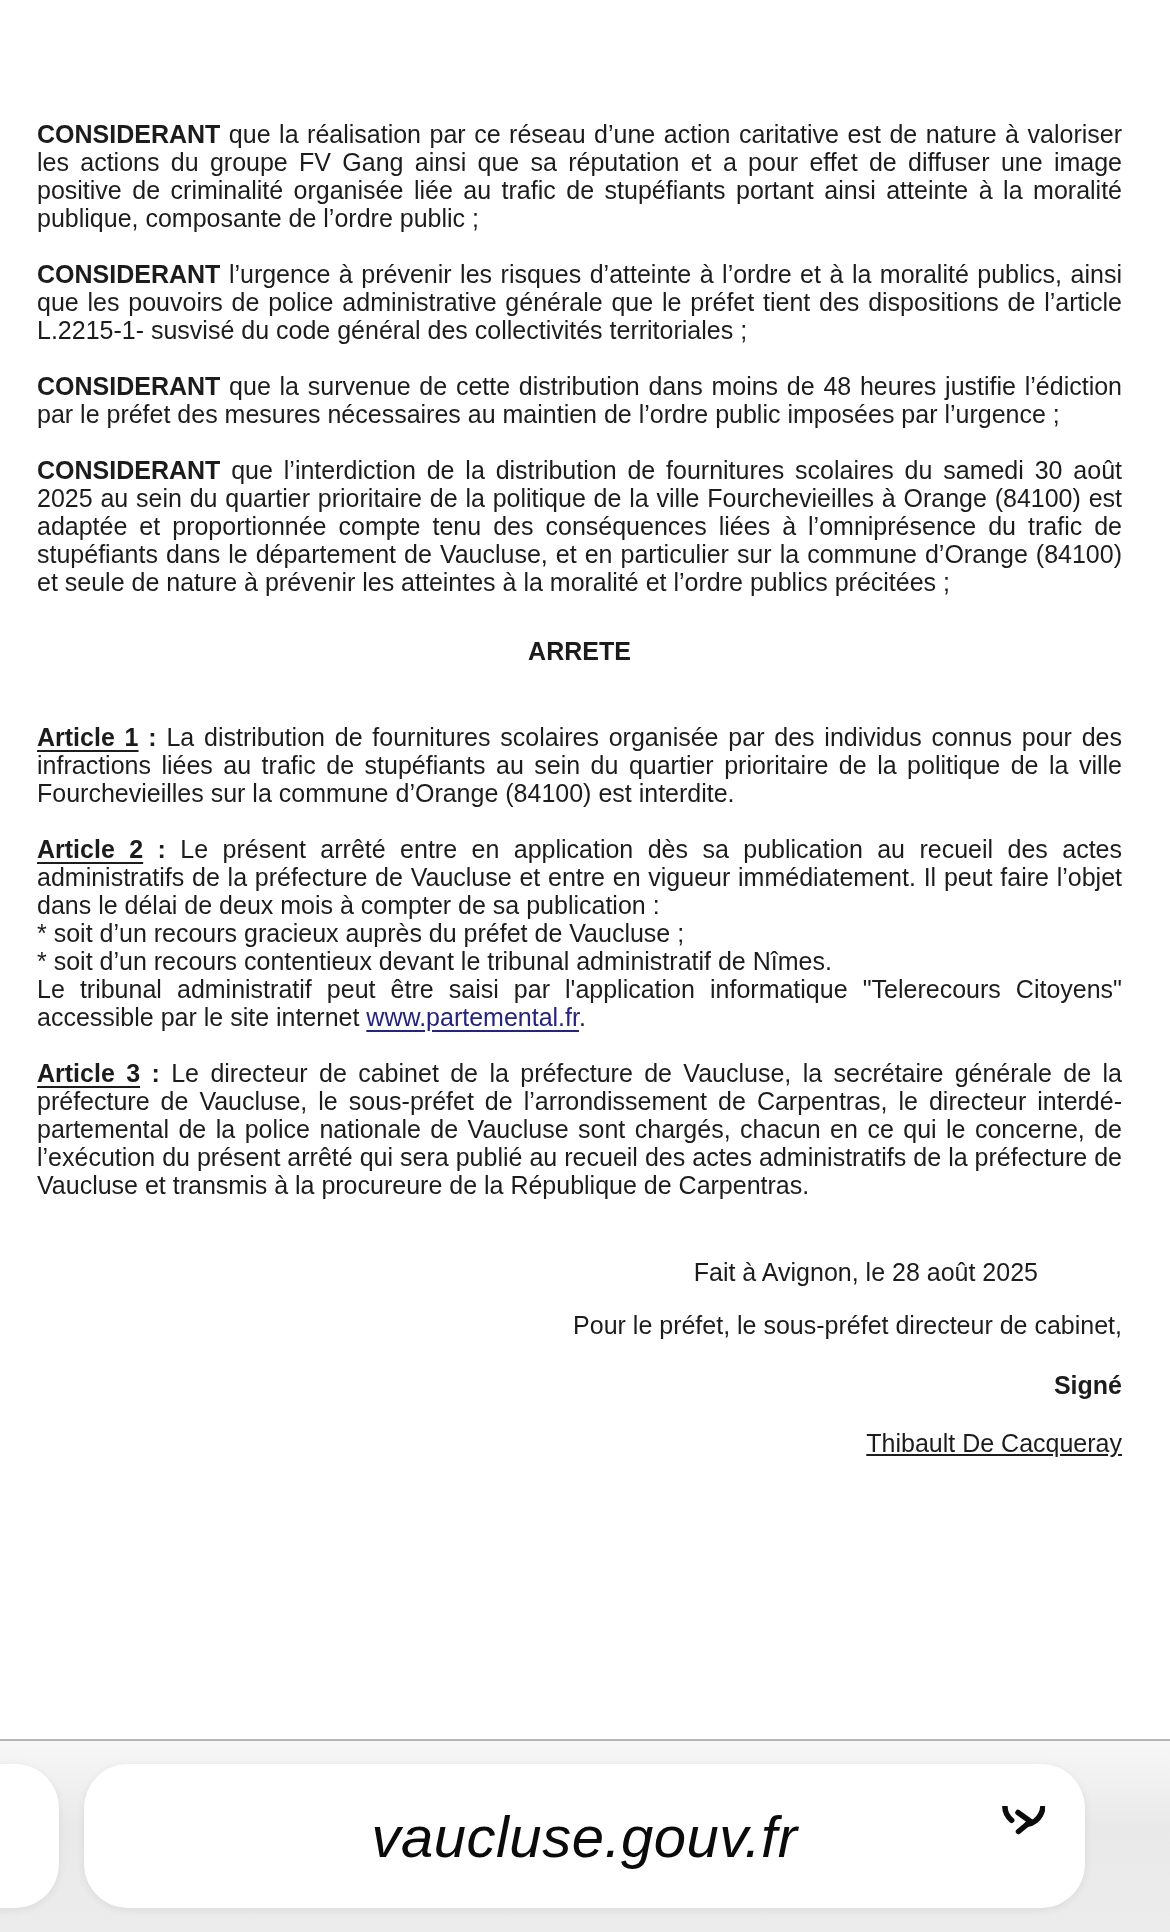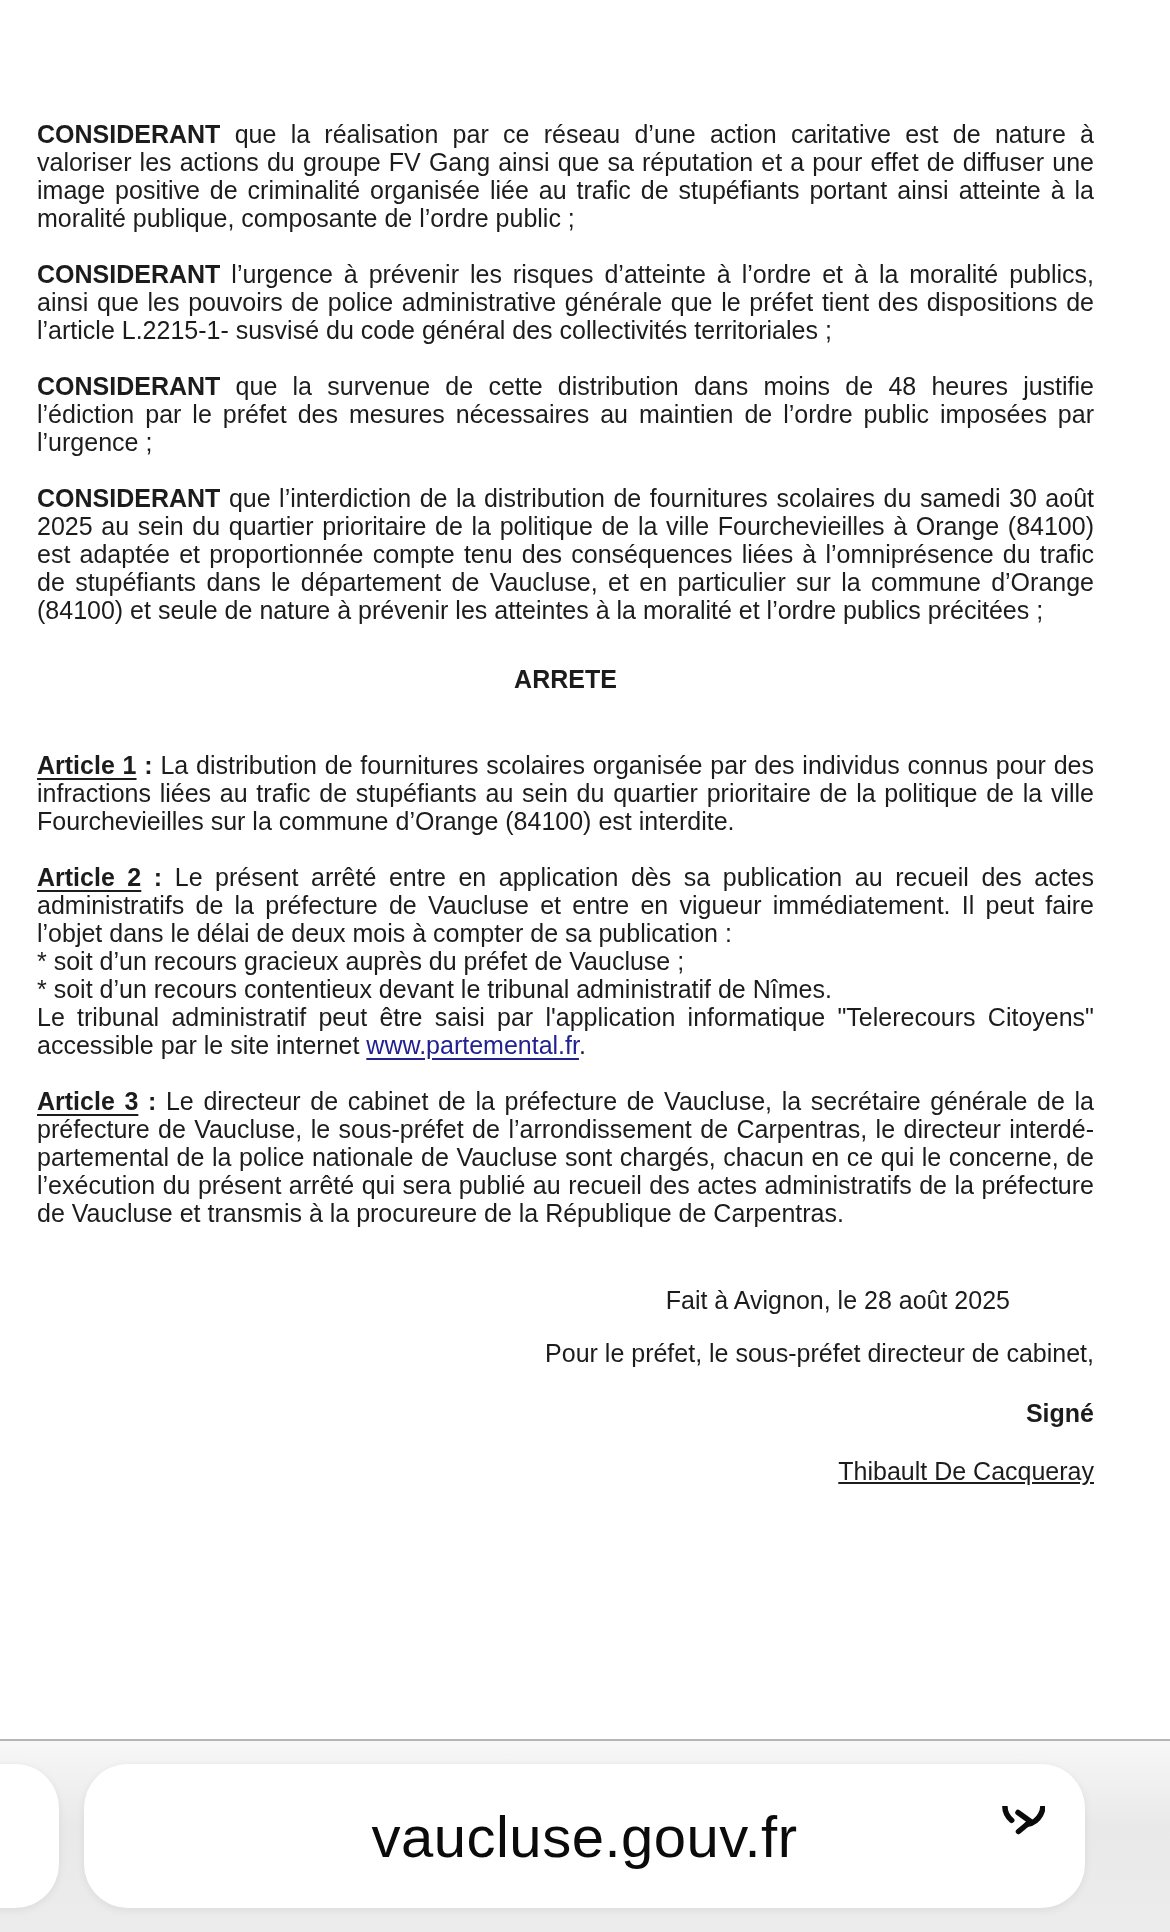--- a/index.html
+++ b/index.html
@@ -14,21 +14,21 @@
     overflow: hidden;
     font-family: "Liberation Sans", sans-serif;
     color: #1c1c1c;
   }
   
   .doc {
     position: absolute;
     top: 0; left: 0;
     width: 1170px;
     box-sizing: border-box;
-    padding: 120px 76px 0 37px;
+    padding: 120px 48px 0 37px;
     font-size: 25px;
     line-height: 28px;
     background: #ffffff;
   }
   .doc p {
     margin: 0 0 28px 0;
     text-align: justify;
     hyphens: manual;
   }
   .lead { font-weight: bold; }
@@ -52,20 +52,21 @@
   .sig-signe { text-align: right !important; margin: 32px 0 0 0 !important; font-weight: bold; }
   .sig-name  { text-align: right !important; margin: 30px 0 0 0 !important; text-decoration: underline; }
   
   .toolbar {
     position: absolute;
     left: 0; top: 1739px;
     width: 1170px; height: 193px;
     box-sizing: border-box;
     border-top: 2px solid #b5b5b7;
     background: linear-gradient(180deg, #f7f7f7 0%, #e9e9ea 45%, #ececed 100%);
+    font-style: italic;
   }
   .pill {
     position: absolute;
     left: 84px; top: 23px;
     width: 1001px; height: 144px;
     background: #ffffff;
     border-radius: 44px;
     box-shadow: 0 2px 8px rgba(0,0,0,0.07);
     display: flex;
     align-items: center;

